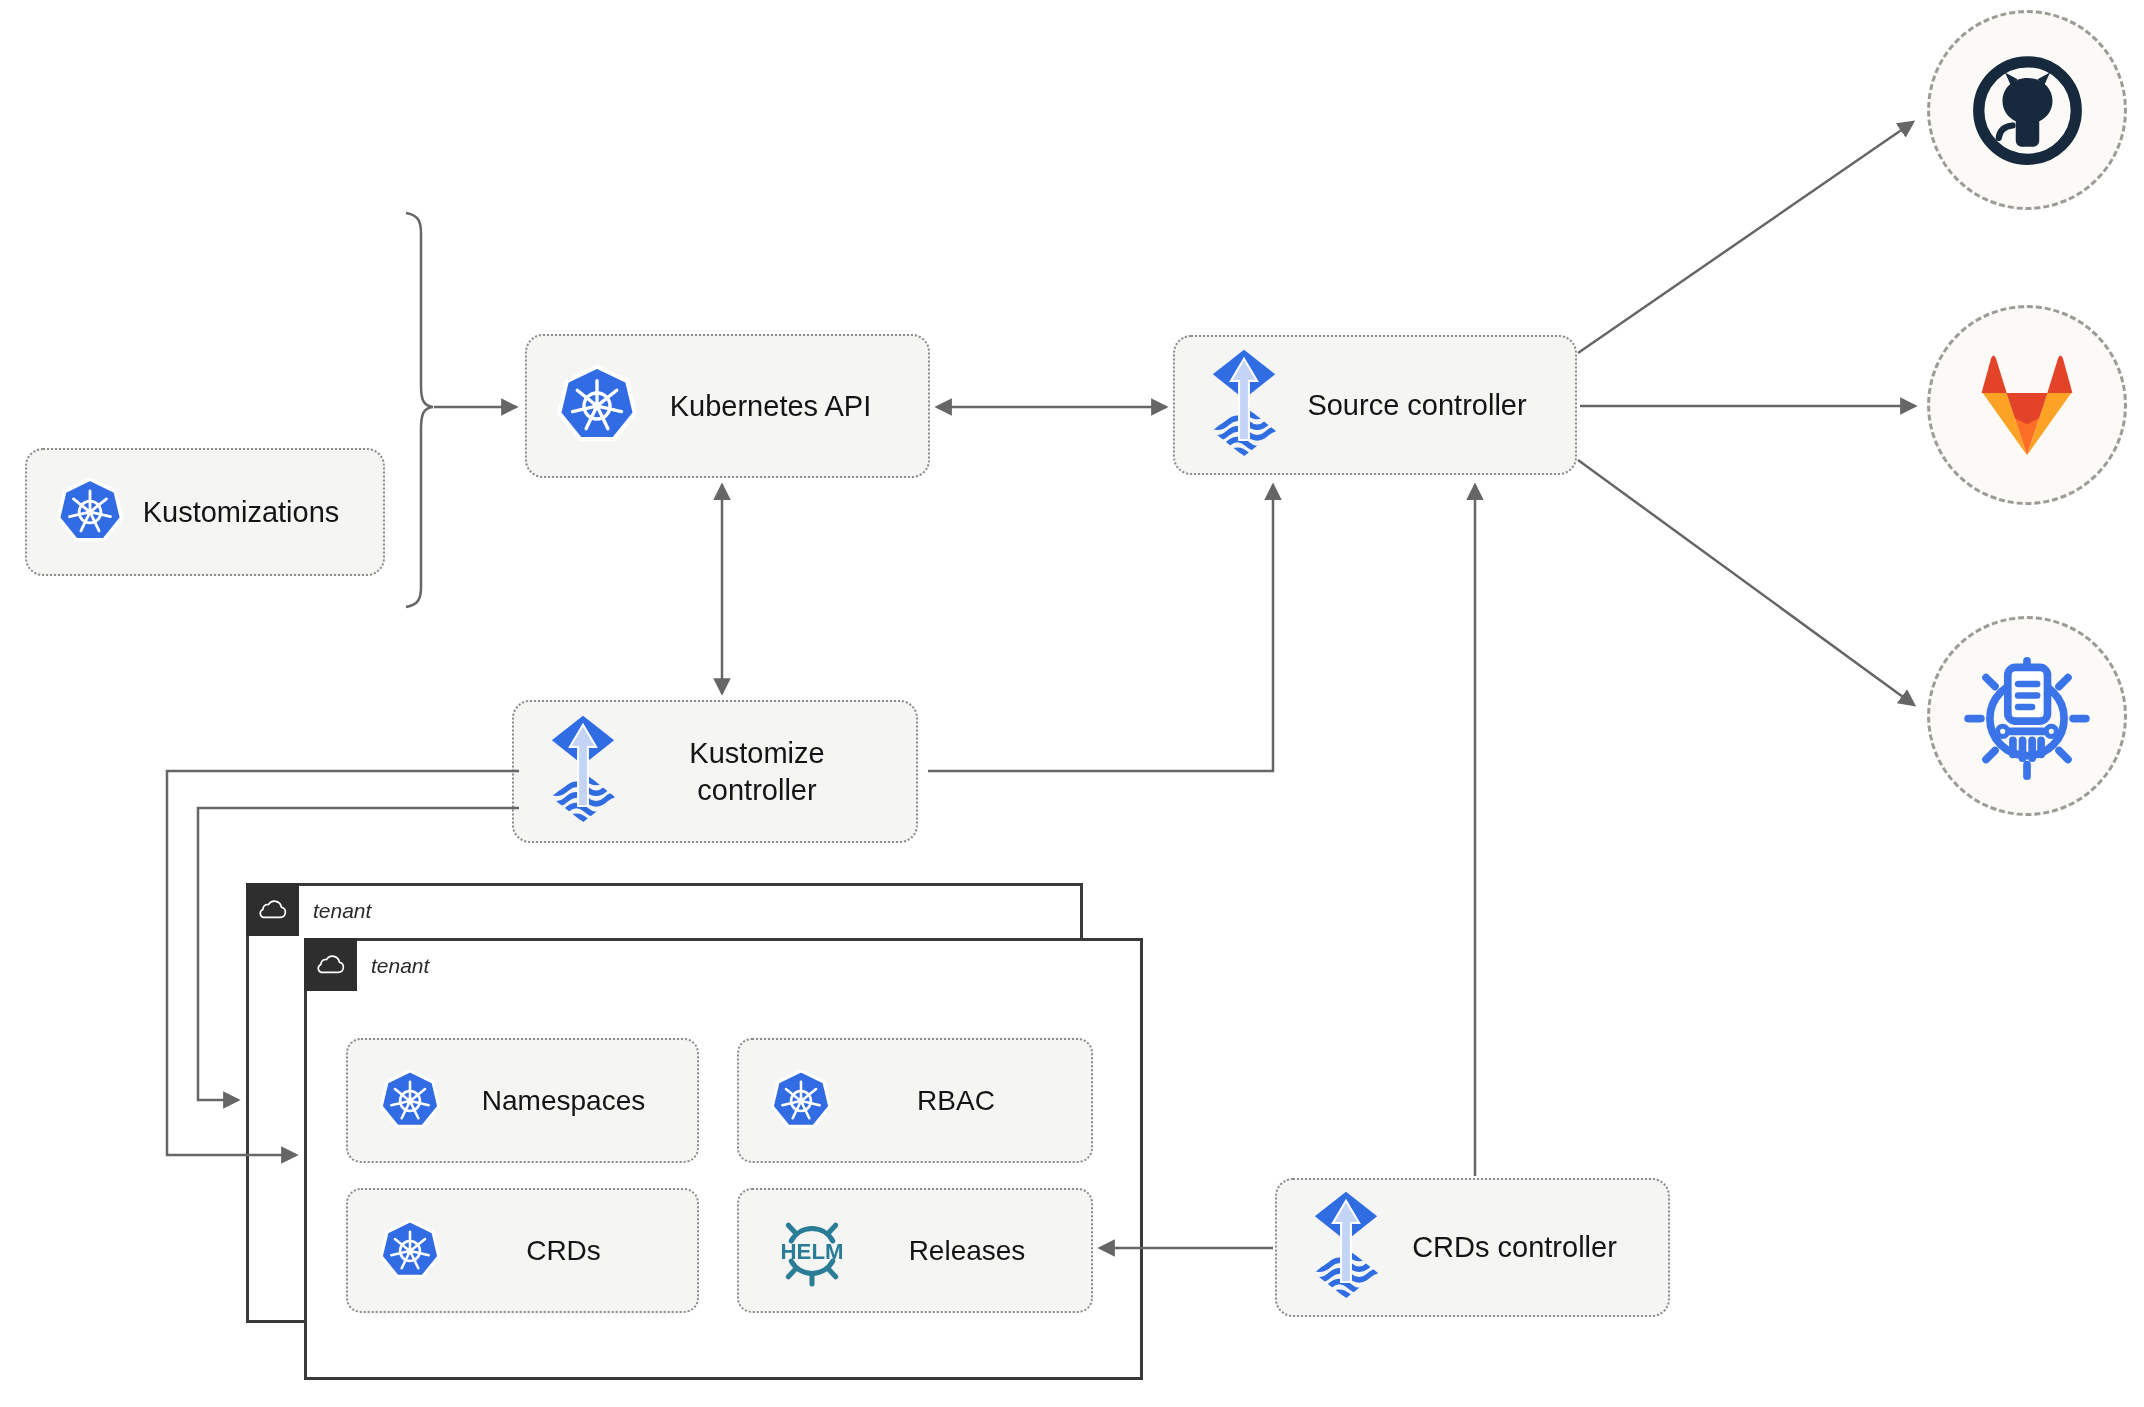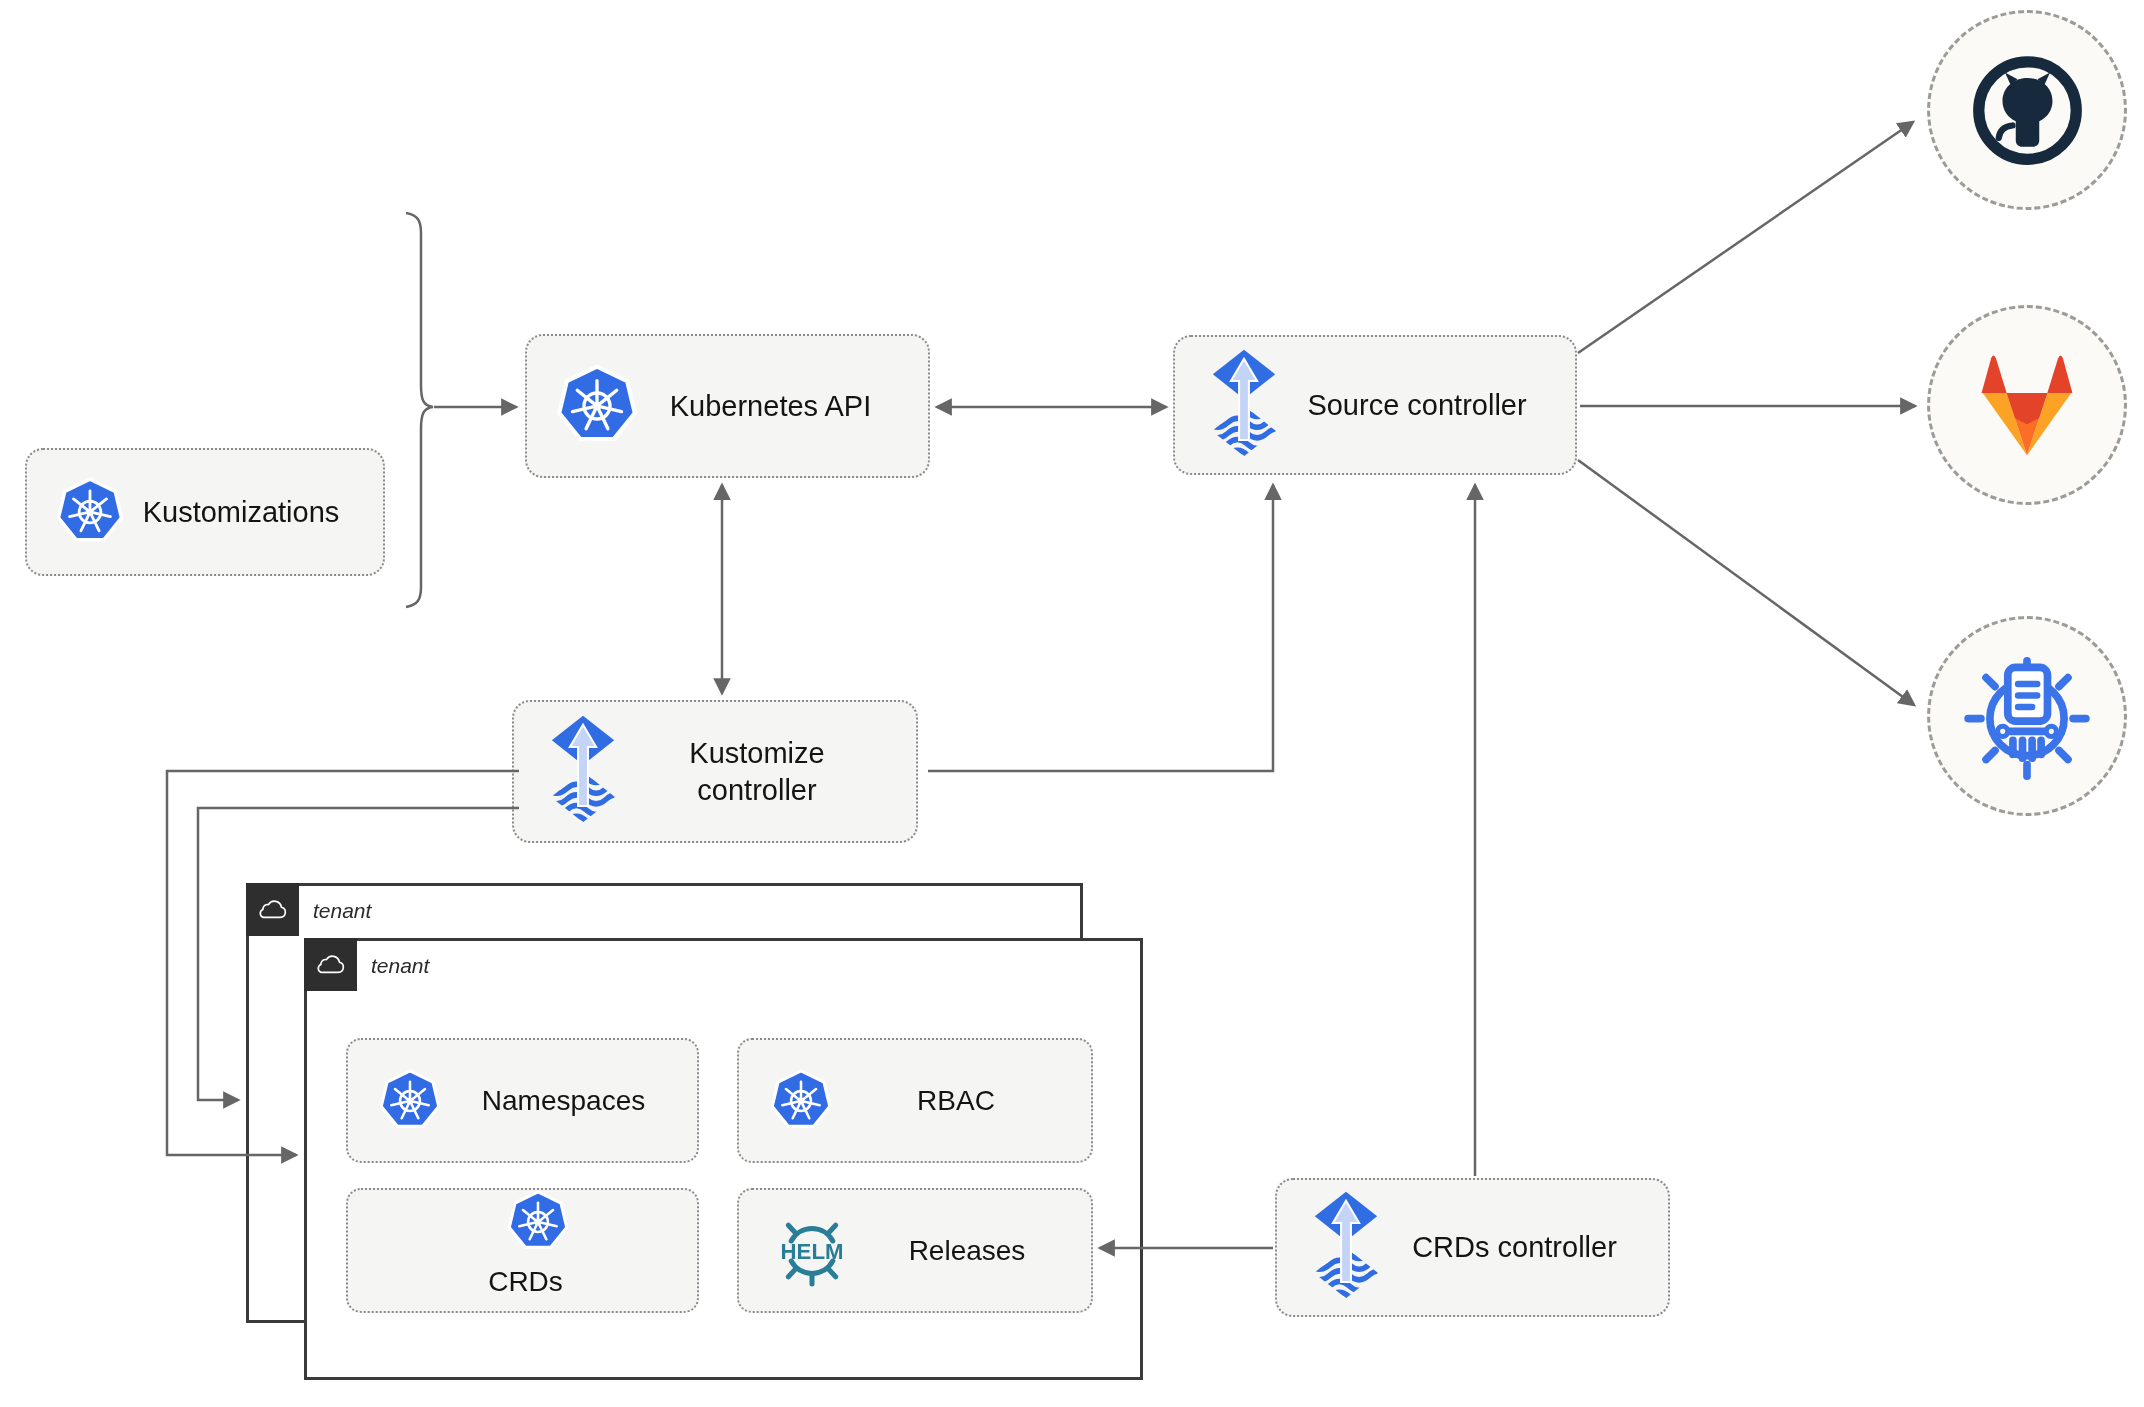--- a/index.html
+++ b/index.html
@@ -219,21 +219,21 @@
 
     <div class="gridnode" style="left:430px;top:97px;width:356px;height:125px;">
       <span class="iconbox">
         <svg width="64" height="64">
             <use href="#sym-k8s"></use>
           </svg>
       </span>
       <span class="nlabel">RBAC</span>
     </div>
 
-    <div class="gridnode" style="left:39px;top:247px;width:353px;height:125px;flex-direction:column;">
+    <div class="gridnode" style="left:39px;top:247px;width:353px;height:125px;">
       <span class="iconbox">
         <svg width="64" height="64">
             <use href="#sym-k8s"></use>
           </svg>
       </span>
       <span class="nlabel">CRDs</span>
     </div>
 
     <div class="gridnode" style="left:430px;top:247px;width:356px;height:125px;">
       <span class="iconbox">

